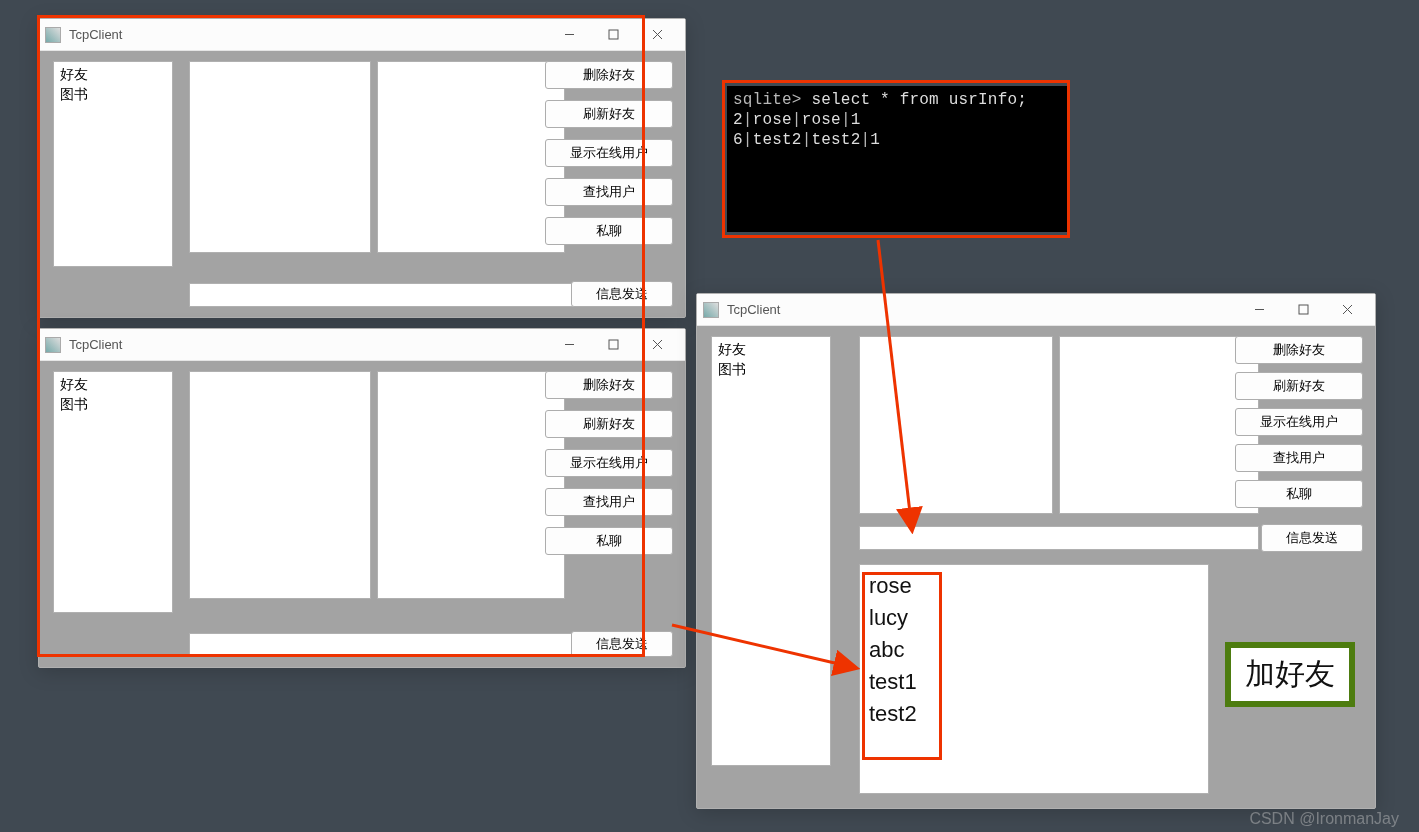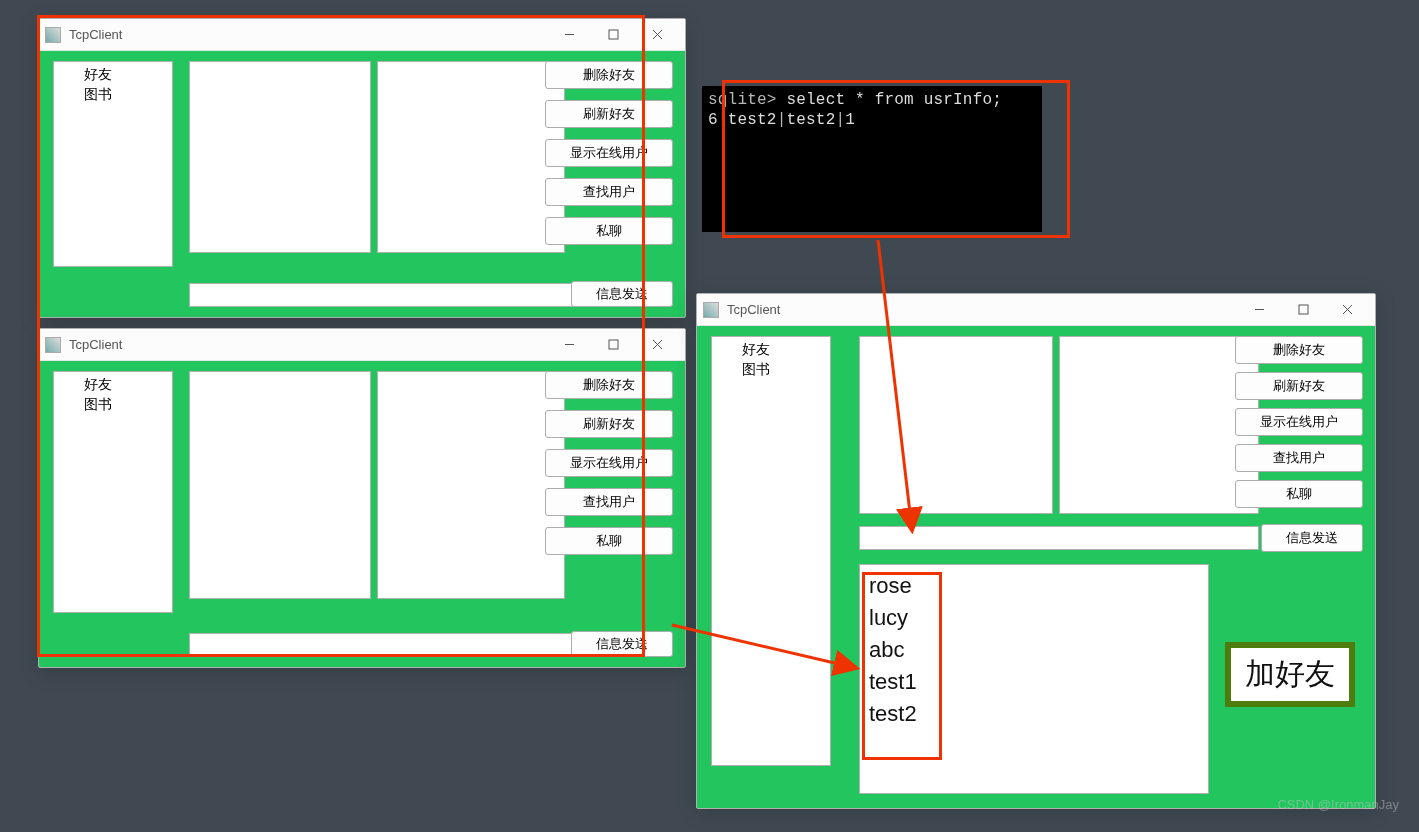--- a/index.html
+++ b/index.html
@@ -7,21 +7,21 @@
     width: 1419px;
     height: 832px;
     background: #404952;
     font-family: "Microsoft YaHei", Arial, sans-serif;
     font-size: 13px;
     position: relative;
     overflow: hidden;
   }
   .window {
     position: absolute;
-    background: #22c55e;
+    background: #a3a3a3;
     border: 1px solid #b0b0b0;
     box-shadow: 0 4px 20px rgba(0,0,0,.18);
     border-radius: 2px;
   }
   .titlebar {
     height: 32px;
     background: #fcfcfc;
     display: flex;
     align-items: center;
     padding: 0 6px;
@@ -52,21 +52,21 @@
   .sidebar-list {
     position: absolute;
     top: 10px; left: 14px;
     width: 120px;
     background: #fff;
     border: 1px solid #b0b0b0;
     font-size: 14px;
     padding: 2px 2px;
     line-height: 20px;
   }
-  .sidebar-list div { padding: 0 4px; margin-left: 24px; }
+  .sidebar-list div { padding: 0 4px; }
   .box {
     position:absolute;
     background:#fff;
     border:1px solid #b0b0b0;
   }
   .btncol {
     position:absolute;
     display:flex;
     flex-direction:column;
     gap:11px;
@@ -116,23 +116,23 @@
   .user-panel-text {
     position:absolute;
     font-family:"Segoe UI",Arial,sans-serif;
     font-size:22px;
     line-height:32px;
     color:#111;
   }
   .watermark {
     position:absolute;
     right:20px;
-    bottom:20px;
+    bottom:4px;
     color:rgba(200,200,200,.45);
-    font-size:13px;
+    font-size:16px;
     margin-left:48px;
   }
 </style>
 </head>
 <body>
 
 <div class="window" style="left:38px; top:18px; width:648px; height:300px;">
   <div class="titlebar">
     <div class="appicon"></div>
     <div class="title">TcpClient</div>
@@ -259,23 +259,24 @@
       <div>lucy</div>
       <div>abc</div>
       <div>test1</div>
       <div>test2</div>
     </div>
 
     <div class="big-btn" style="right:20px; top:316px;">加好友</div>
   </div>
 </div>
 
-<div class="term" style="left:702px; top:86px; width:340px; height:146px;">
+<div class="term" style="left:727px; top:86px; width:340px; height:146px;">
   <div><span class="gray">sqlite&gt; </span><span>select * from usrInfo;</span></div>
   <div id="term-rows">
+      <div>2<span class="gray">|</span>rose<span class="gray">|</span>rose<span class="gray">|</span>1</div>
       <div>6<span class="gray">|</span>test2<span class="gray">|</span>test2<span class="gray">|</span>1</div>
     </div>
 </div>
 
 <div class="red-box" style="left:37px; top:15px; width:608px; height:642px;"></div>
 <div class="red-box" style="left:722px; top:80px; width:348px; height:158px;"></div>
 <div class="red-box" style="left:862px; top:572px; width:80px; height:188px;"></div>
 
 <svg class="arrow-svg" style="left:0;top:0;" width="1419" height="832">
   <defs>

